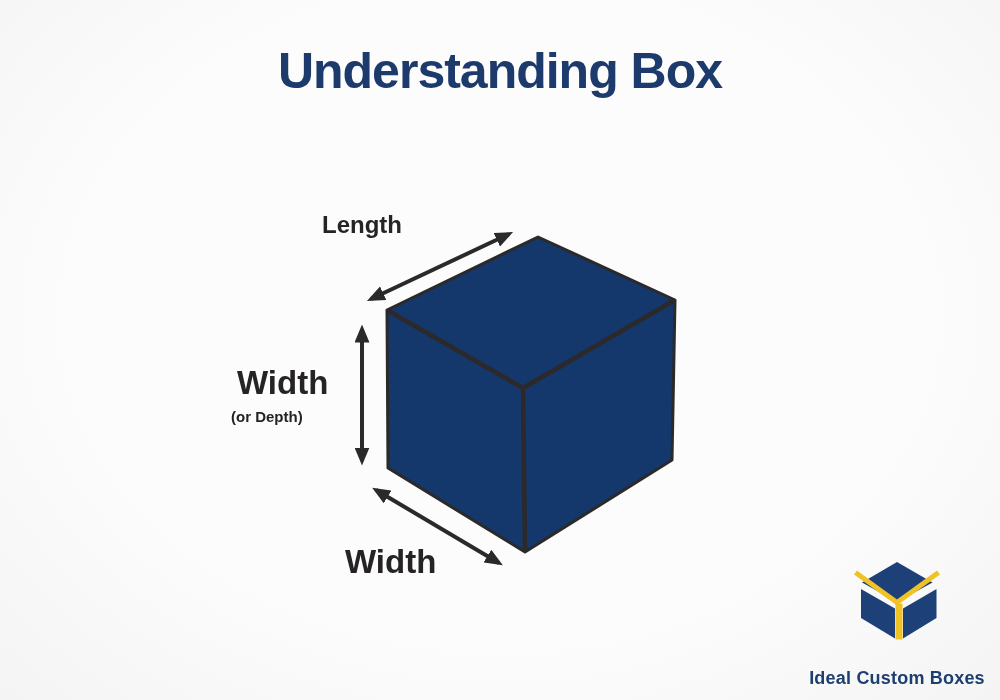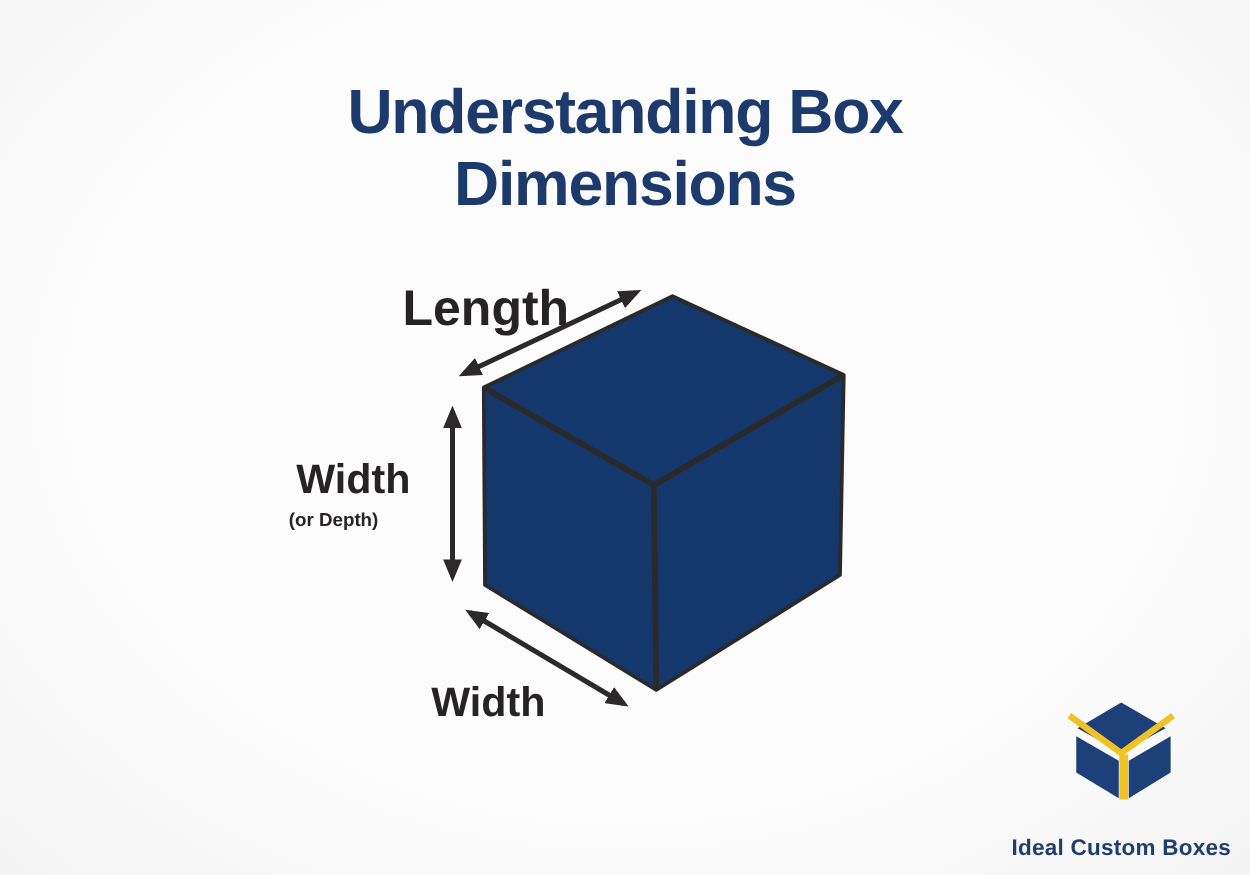--- a/index.html
+++ b/index.html
@@ -16,37 +16,36 @@
   .title {
     position: absolute;
     left: 0; right: 0;
     top: 42px;
     text-align: center;
     color: #1c3a6b;
     font-size: 50px;
     font-weight: 800;
     line-height: 58px;
     letter-spacing: -1px;
-    margin-top: 18px;
   }
 
   .diagram-svg {
     position: absolute;
     left: 0; top: 0;
     width: 1000px;
     height: 700px;
   }
 
   .dim-label {
     position: absolute;
     color: #262324;
     font-weight: 700;
     white-space: nowrap;
   }
-  .label-length       { left: 322px; top: 225px; font-size: 40px; }
+  .label-length       { left: 322px; top: 211px; font-size: 24px; }
   .label-width-side   { left: 237px; top: 364px; font-size: 33px; }
   .label-width-sub    { left: 231px; top: 408px; font-size: 15px; }
   .label-width-bottom { left: 345px; top: 543px; font-size: 33px; }
 
   .logo-icon {
     position: absolute;
     left: 852px; top: 550px;
     width: 90px; height: 94px;
   }
   .logo-text {
@@ -61,21 +60,20 @@
     white-space: nowrap;
   }
 </style>
 </head>
 <body>
 
 <div class="stage">
 
   <div class="title">
     <div>Understanding Box</div>
-    <div>Dimensions</div>
   </div>
 
   <svg class="diagram-svg" viewBox="0 0 1000 700">
     <defs>
       <marker id="arrowhead" viewBox="0 0 12 10" refX="9" refY="5" markerWidth="18" markerHeight="15" markerUnits="userSpaceOnUse" orient="auto-start-reverse">
         <path d="M0,0 L12,5 L0,10 Z" fill="#2b292a"></path>
       </marker>
     </defs>
 
     <polygon points="538,237 675,300 672,460 525,552 388,468 387,310" stroke-width="3" stroke-linejoin="round" fill="#14386b" stroke="#2b292a"></polygon>

